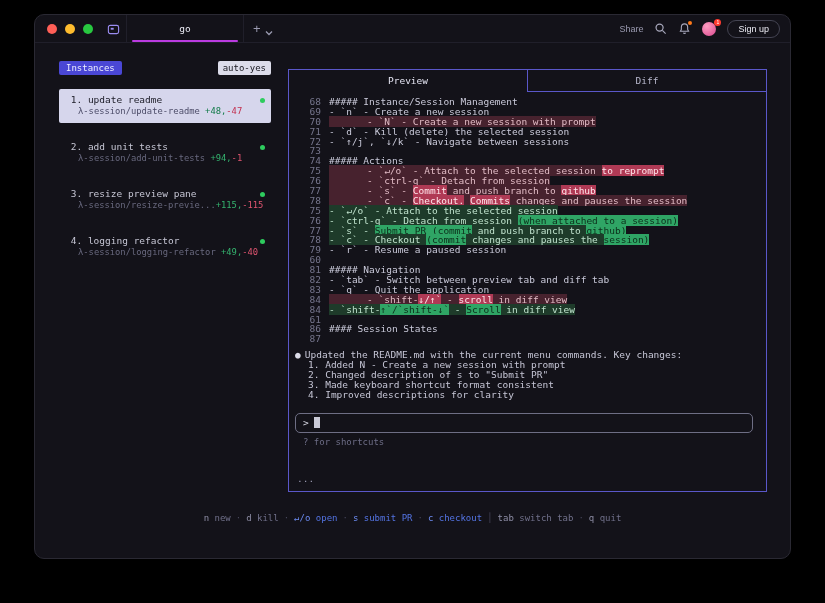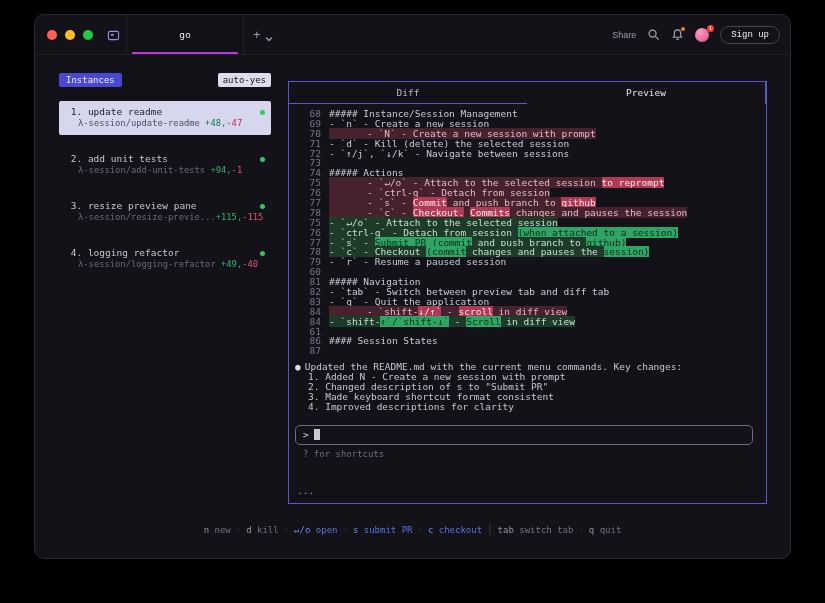--- a/index.html
+++ b/index.html
@@ -1,38 +1,38 @@
 <!DOCTYPE html>
 <html style="--accent-purple: #5a57c9; --tab-underline: #bb3be0; --selection-bg: #d6d6ec; --instances-chip-bg: #4a47d5; --autoyes-chip-bg: #dcdcea; --add-dim-bg: #1e3b2a; --add-bright-bg: #2fa565; --del-dim-bg: #47222e; --del-bright-bg: #b03a55; --stat-plus: #34b36e; --stat-minus: #e05570; --menu-accent: #5474e4; --dot-green: #2ecc5e; --traffic-red: #ff5f57; --traffic-yellow: #febc2e; --traffic-green: #28c840;"><head>
 <meta charset="utf-8">
 <style>
   *{margin:0;padding:0;box-sizing:border-box;}
   html,body{width:825px;height:603px;background:#000;overflow:hidden;}
   .stage{position:relative;width:825px;height:603px;background:#000;font-family:"DejaVu Sans Mono",monospace;}
   .window{position:absolute;left:34px;top:14px;width:757px;height:545px;background:#131219;border:1px solid #2a2933;border-radius:10px;overflow:hidden;box-shadow:0 18px 48px rgba(0,0,0,.7);}
   
-  .titlebar{position:relative;height:40px;display:flex;align-items:center;border-bottom:1px solid #201f2a;font-family:"Liberation Sans",sans-serif;}
+  .titlebar{position:relative;height:28px;display:flex;align-items:center;border-bottom:1px solid #201f2a;font-family:"Liberation Sans",sans-serif;}
   .lights{display:flex;gap:8px;padding-left:12px;align-items:center;}
   .light{width:10px;height:10px;border-radius:50%;border:none;}
   .light.red{background:var(--traffic-red,#ff5f57);}
   .light.yellow{background:var(--traffic-yellow,#febc2e);}
   .light.green{background:var(--traffic-green,#28c840);}
   .ws-icon{margin-left:14px;width:13px;height:13px;color:#9a8cf0;}
   .term-tab{position:relative;margin-left:6px;width:118px;height:100%;display:flex;align-items:center;justify-content:center;color:#e8e8f2;font-size:9.5px;border-left:1px solid #201f2a;border-right:1px solid #201f2a;font-family:"DejaVu Sans Mono",monospace;cursor:default;}
   .term-tab .underline{position:absolute;left:5px;right:5px;bottom:0;height:2px;background:var(--tab-underline,#bb3be0);border-radius:1px;}
   .newtab{margin-left:9px;color:#9a9ab0;font-size:13px;background:none;border:none;line-height:1;font-family:"Liberation Sans",sans-serif;}
   .chev{margin-left:3px;width:10px;height:10px;color:#9a9ab0;}
   .tb-right{margin-left:auto;display:flex;align-items:center;gap:11px;padding-right:10px;}
   .share{color:#9a9ab0;font-size:9px;}
   .icon-btn{position:relative;width:13px;height:13px;color:#a8a8bc;background:none;border:none;padding:0;}
   .icon-btn svg{width:13px;height:13px;display:block;}
   .bell-dot{position:absolute;top:-1px;right:-1px;width:4px;height:4px;border-radius:50%;background:#ff7a1a;}
   .avatar{position:relative;width:14px;height:14px;border-radius:50%;background:radial-gradient(circle at 35% 30%,#ff9ec2,#d9488e);}
   .av-badge{position:absolute;top:-3px;right:-5px;min-width:7px;height:7px;border-radius:4px;background:#ff3b30;color:#fff;font-size:5px;line-height:7px;text-align:center;padding:0 1px;font-family:"Liberation Sans",sans-serif;}
-  .signup{border:1px solid #444452;border-radius:999px;color:#ececf4;font-size:9px;padding:3px 10px;background:transparent;font-family:Liberation Mono, monospace;}
+  .signup{border:1px solid #444452;border-radius:999px;color:#ececf4;font-size:9px;padding:3px 10px;background:transparent;font-family:Liberation Sans, sans-serif;}
   
   .tui{position:relative;height:516px;font-size:9.5px;color:#cacada;}
   .sidebar{position:absolute;left:24px;top:18px;width:212px;}
   .side-head{display:flex;justify-content:space-between;align-items:center;font-size:9px;}
   .chip-inst{background:var(--instances-chip-bg,#4a47d5);color:#eceef f;color:#eceeff;padding:2px 7px;border-radius:2px;}
   .chip-auto{background:var(--autoyes-chip-bg,#dcdcea);color:#17171f;padding:2px 5px;border-radius:2px;}
   .inst-list{margin-top:14px;}
   .inst{position:relative;padding:5px 6px 6px;margin-bottom:13px;border-radius:2px;cursor:default;}
   .inst .l1{height:12px;white-space:pre;color:#c6c6d4;font-size:9.5px;}
   .inst .l2{height:11px;white-space:pre;padding-left:13px;color:#68687e;font-size:8.8px;}
@@ -150,22 +150,22 @@
             <div class="inst">
               <div class="l1"><span> 4. </span><span>logging refactor</span></div>
               <div class="l2"><span>λ-session/logging-refactor </span><span class="stat-p">+49,</span><span class="stat-m">-40</span></div>
               <span class="dot"></span>
             </div>
           </div>
       </div>
 
       <div class="pane">
         <div class="ptabs">
+          <div class="ptab active">Preview</div>
           <div class="ptab inactive">Diff</div>
-          <div class="ptab active">Preview</div>
         </div>
         <div class="pcontent">
           <div id="diffLines">
               <div class="dline"><span class="lnum">68</span><span class="lbody ctx"><span>##### Instance/Session Management</span></span></div>
               <div class="dline"><span class="lnum">69</span><span class="lbody ctx"><span>- `n` - Create a new session</span></span></div>
               <div class="dline"><span class="lnum">70</span><span class="lbody del"><span>- `N` - Create a new session with prompt</span></span></div>
               <div class="dline"><span class="lnum">71</span><span class="lbody ctx"><span>- `d` - Kill (delete) the selected session</span></span></div>
               <div class="dline"><span class="lnum">72</span><span class="lbody ctx"><span>- `↑/j`, `↓/k` - Navigate between sessions</span></span></div>
               <div class="dline"><span class="lnum">73</span><span class="lbody ctx"><span></span></span></div>
               <div class="dline"><span class="lnum">74</span><span class="lbody ctx"><span>##### Actions</span></span></div>

